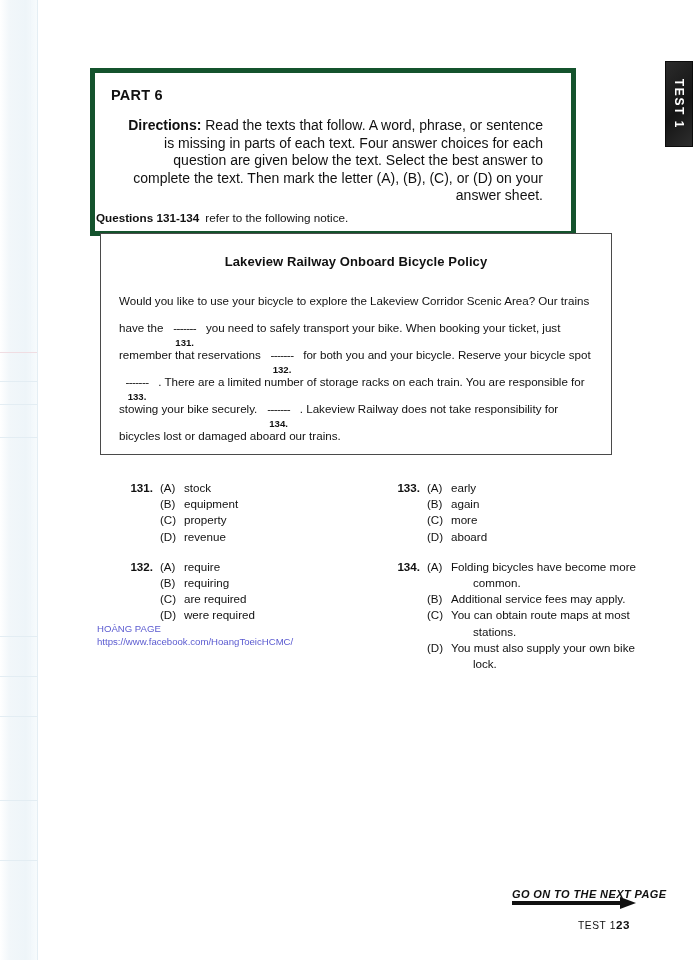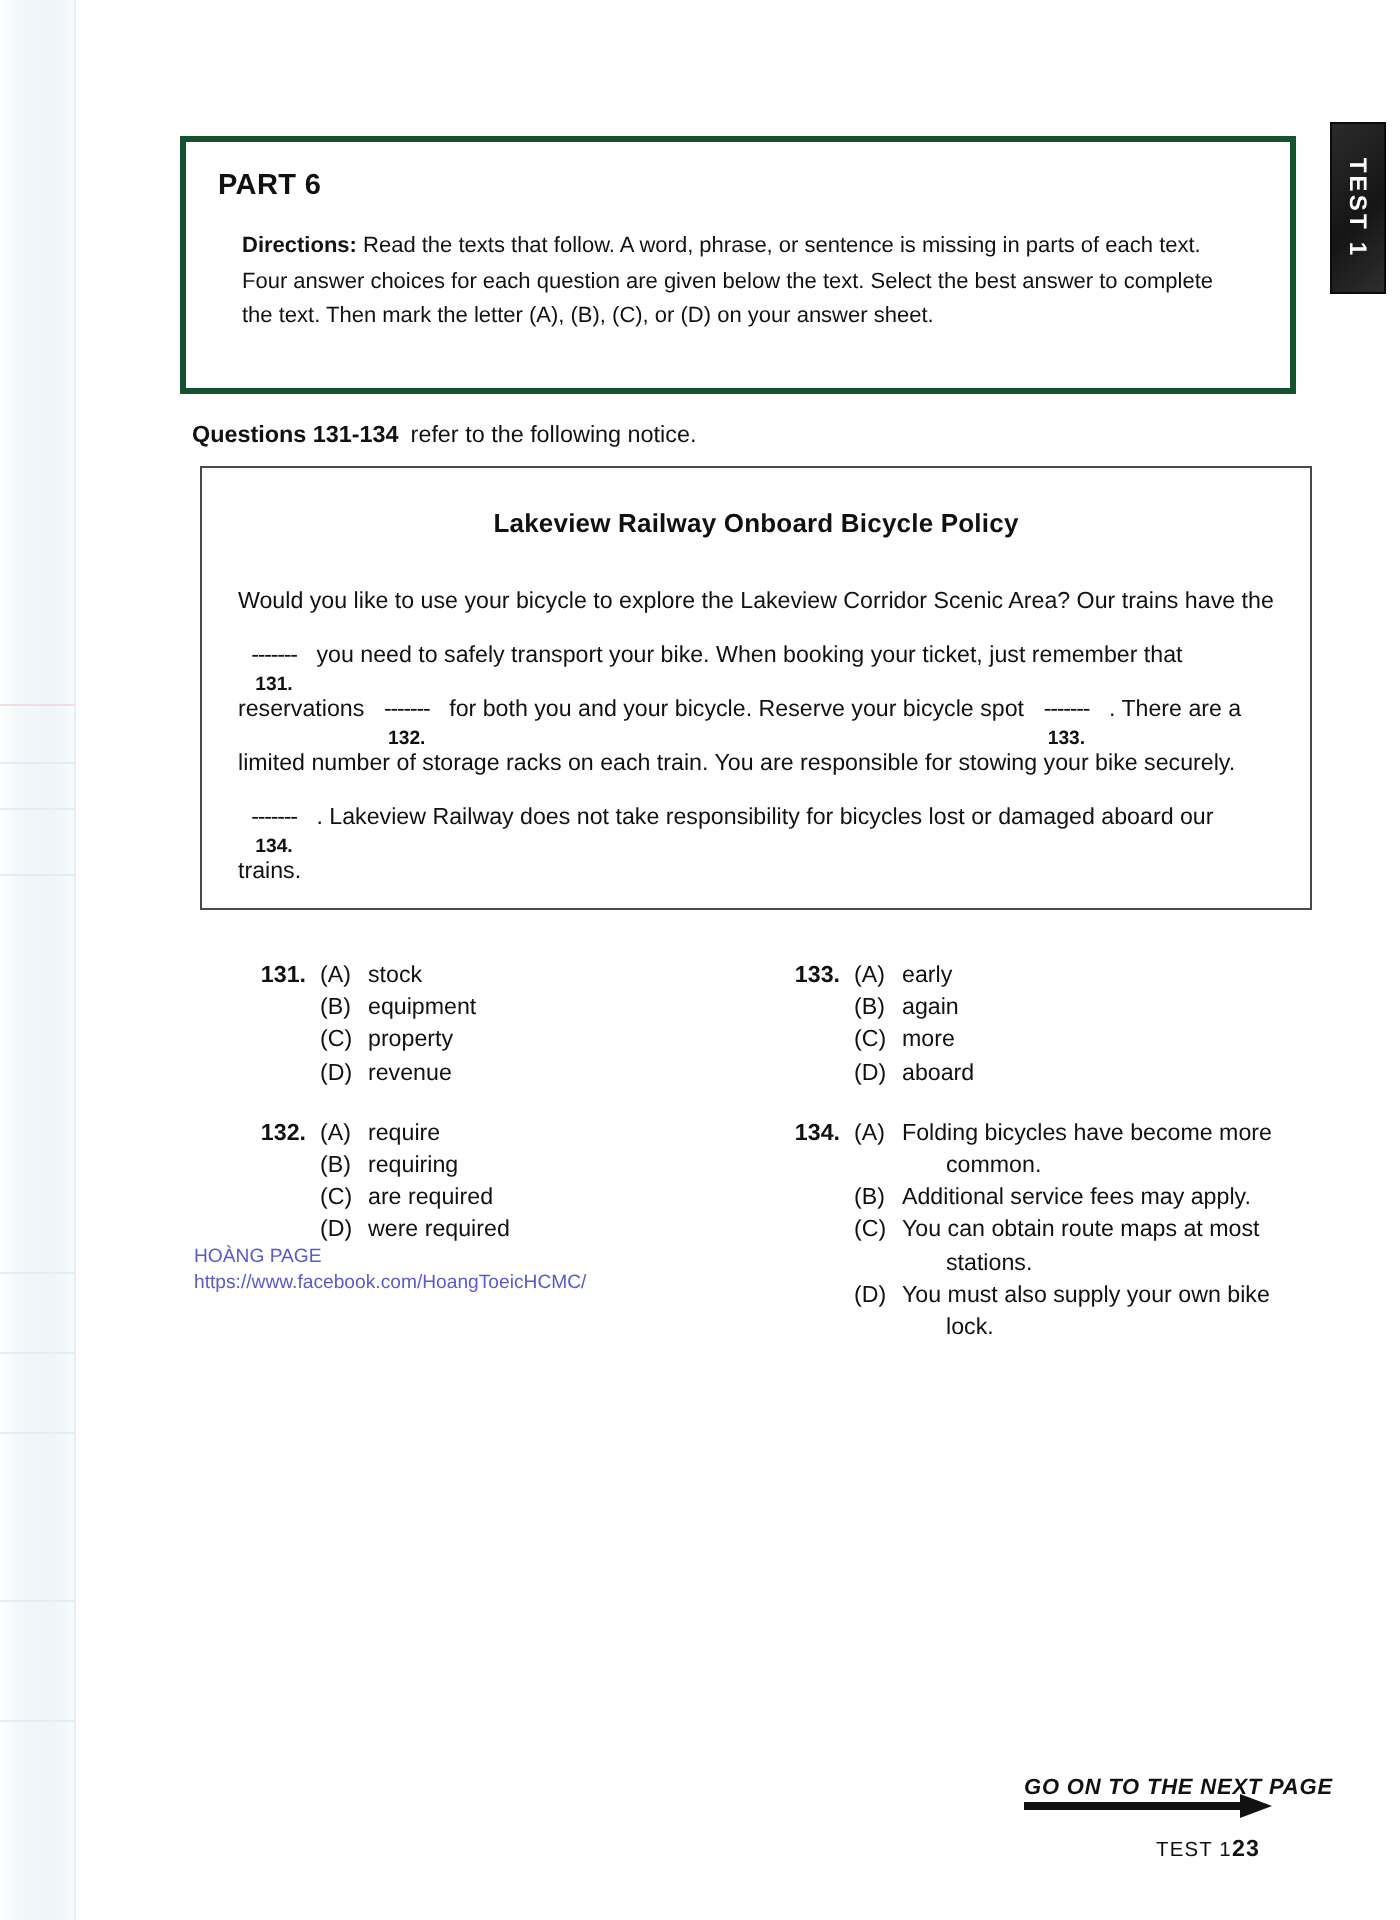--- a/index.html
+++ b/index.html
@@ -66,57 +66,57 @@
     font-size: 12px;
     font-weight: bold;
     letter-spacing: 1.6px;
   }
 
   
   .directions-box {
     position: absolute;
     left: 90px;
     top: 68px;
-    width: 558px;
-    border: 3px solid #14532d;
+    width: 486px;
+    border: 5px solid #14532d;
     box-sizing: border-box;
     padding: 14px 16px 14px 16px;
     background: #fff;
   }
   .part-title {
     font-size: 14.5px;
     font-weight: bold;
     letter-spacing: 0.2px;
     margin: 0 0 14px 0;
   }
   .directions-text {
-    font-size: 11px;
+    font-size: 14px;
     line-height: 17.5px;
     margin: 12px;
-    text-align: left;
+    text-align: right;
   }
   .directions-text .dir-label { font-weight: bold; }
 
   
   .questions-heading {
     position: absolute;
     left: 96px;
     top: 211px;
     font-size: 11.7px;
     white-space: nowrap;
   }
   .questions-heading .qh-bold { font-weight: bold; }
   .questions-heading .qh-rest { margin-left: 6px; }
 
   
   .notice-box {
     position: absolute;
     left: 100px;
     top: 233px;
-    width: 556px;
+    width: 512px;
     height: 222px;
     border: 1px solid #4a4a4a;
     box-sizing: border-box;
     background: #fff;
     padding: 16px 18px 0 18px;
   }
   .notice-title {
     text-align: center;
     font-size: 13px;
     font-weight: bold;

